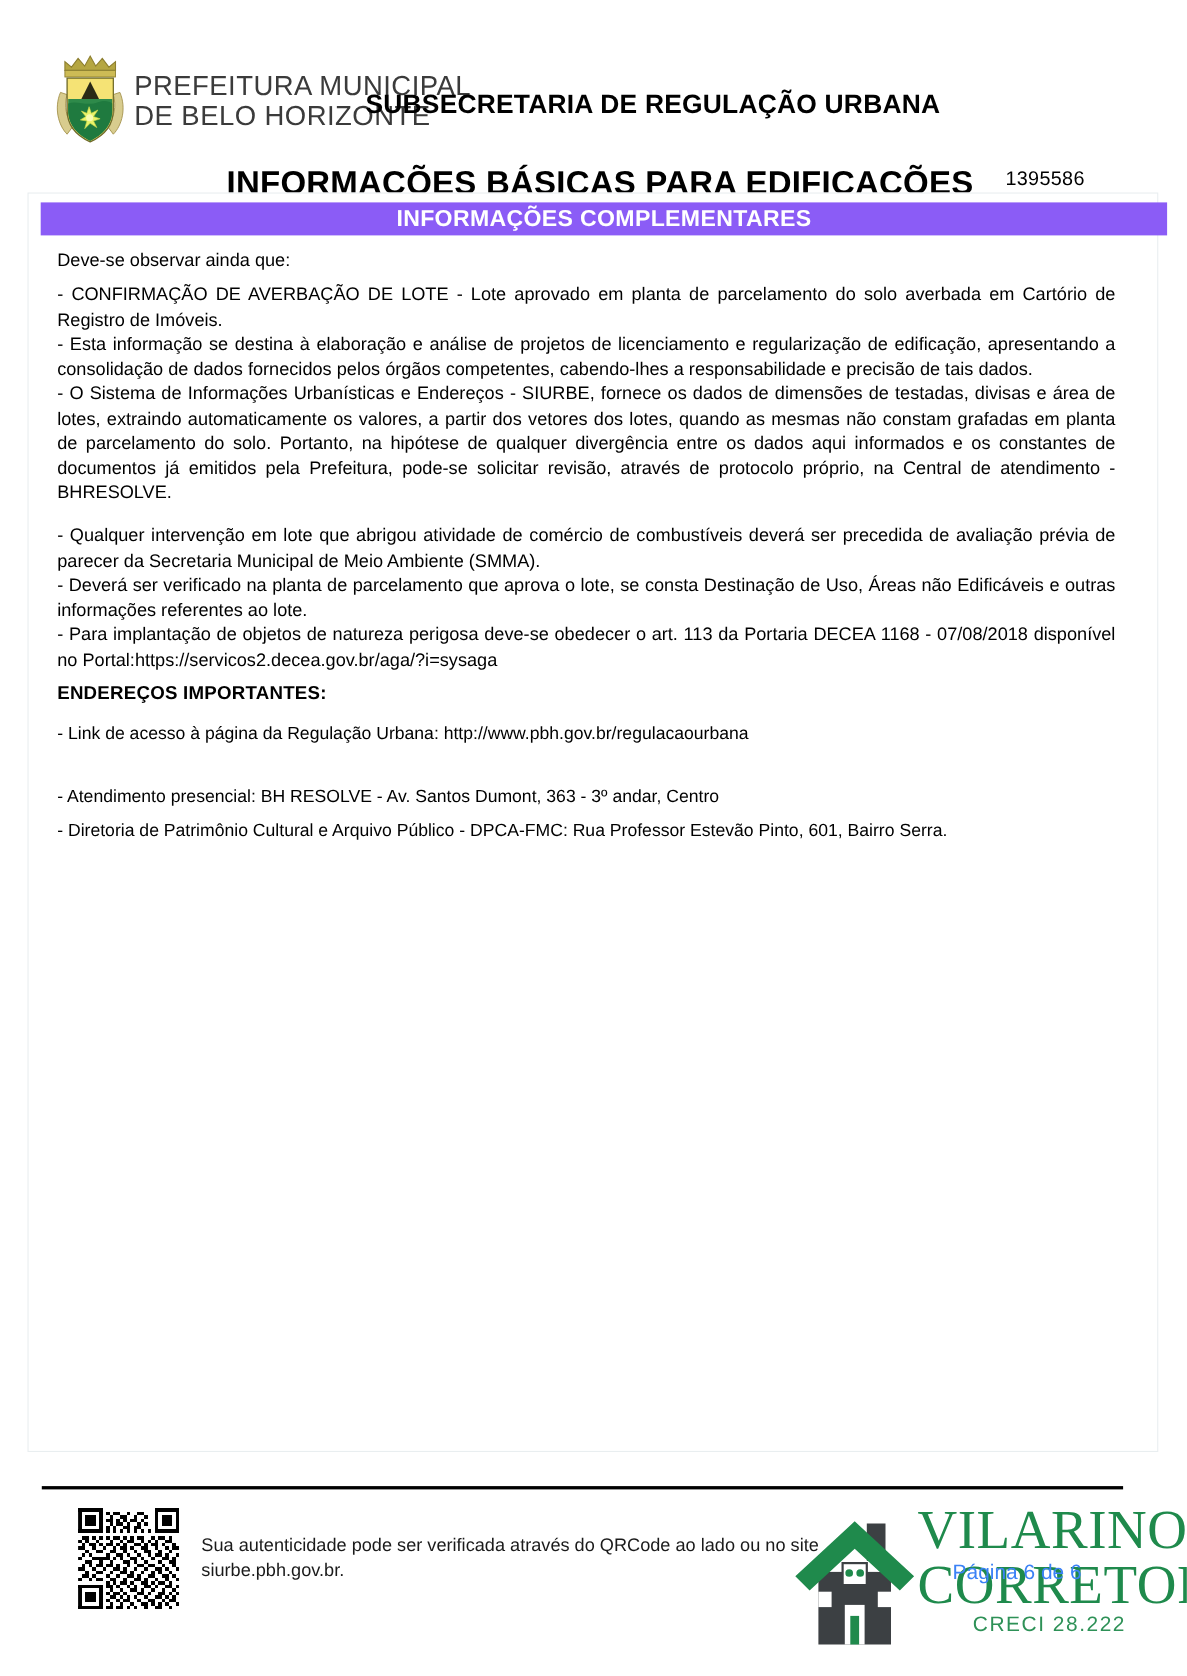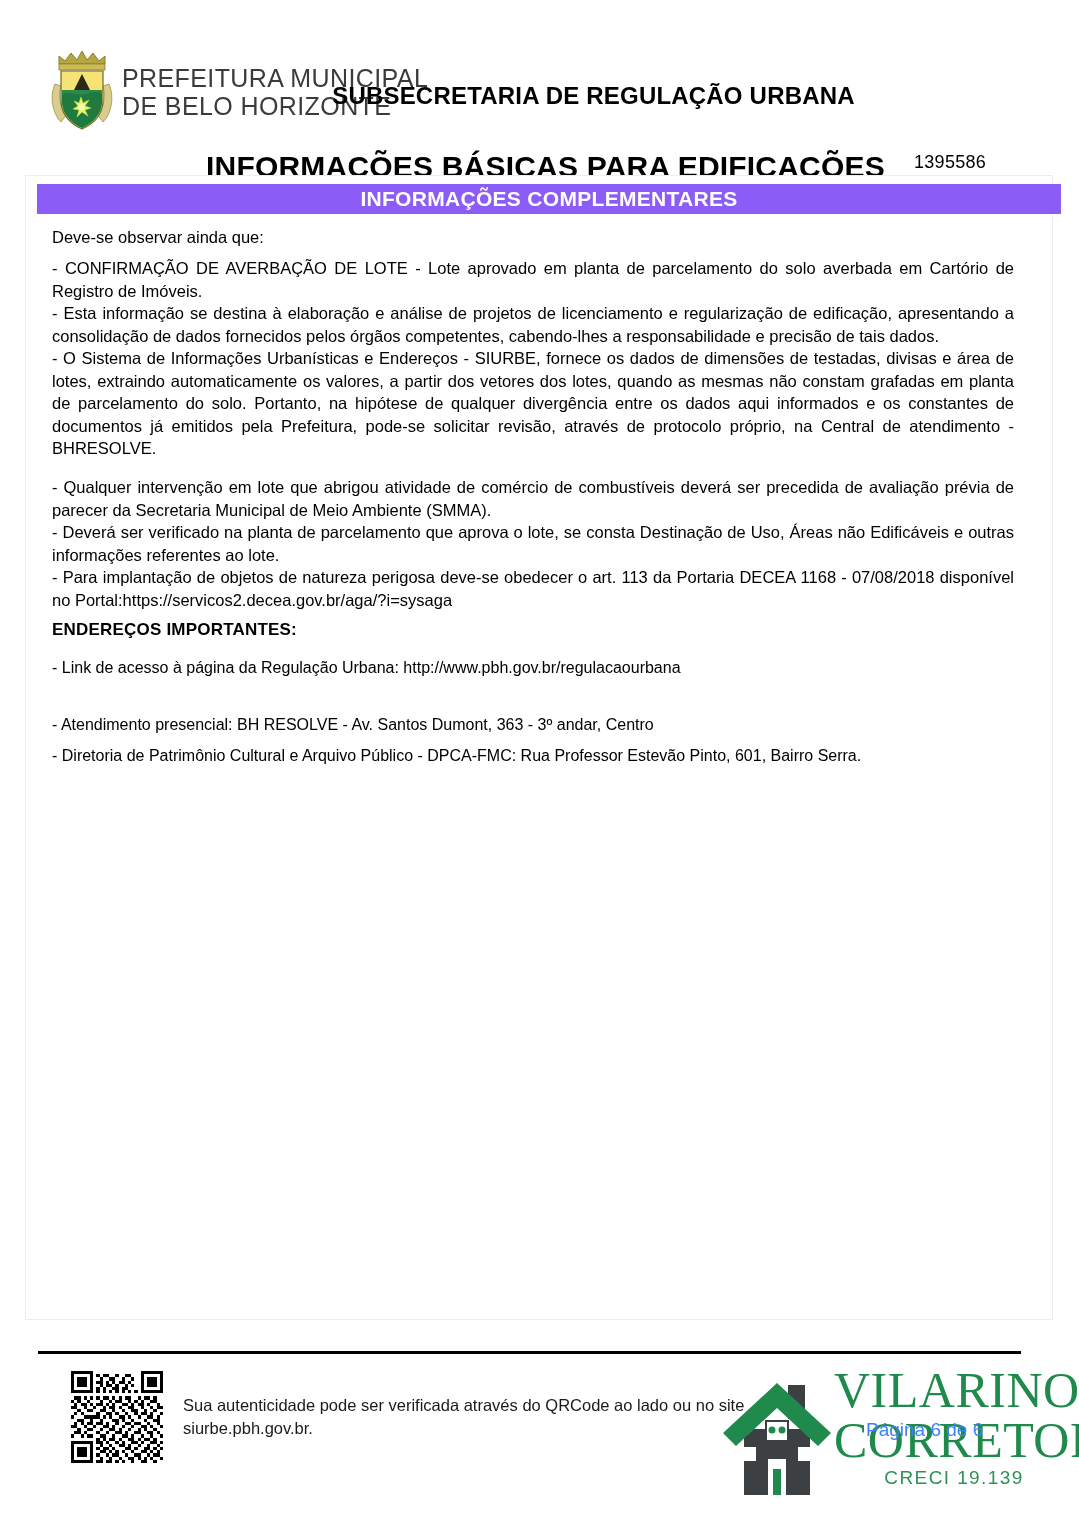--- a/index.html
+++ b/index.html
@@ -569,19 +569,19 @@
 
       <rect x="48" y="48" width="22" height="20" fill="#ffffff" stroke="#3c4043" stroke-width="2"></rect>
       <circle cx="54" cy="57" r="3.5" fill="#1f8a4c"></circle>
       <circle cx="64" cy="57" r="3.5" fill="#1f8a4c"></circle>
 
       <path d="M59 10 L113 60 L100 73 L59 35 L18 73 L5 60 Z" fill="#1f8a4c"></path>
     </svg>
     <div class="wm-words">
       <div class="wm-l1">VILARINO</div>
       <div class="wm-l2">CORRETOR</div>
-      <div class="wm-creci">CRECI  19.139</div>
+      <div class="wm-creci">CRECI  28.222</div>
     </div>
   </div>
 
   <div class="page-number">Página 6 de 6</div>
 
 </div>
 
 </body></html>

